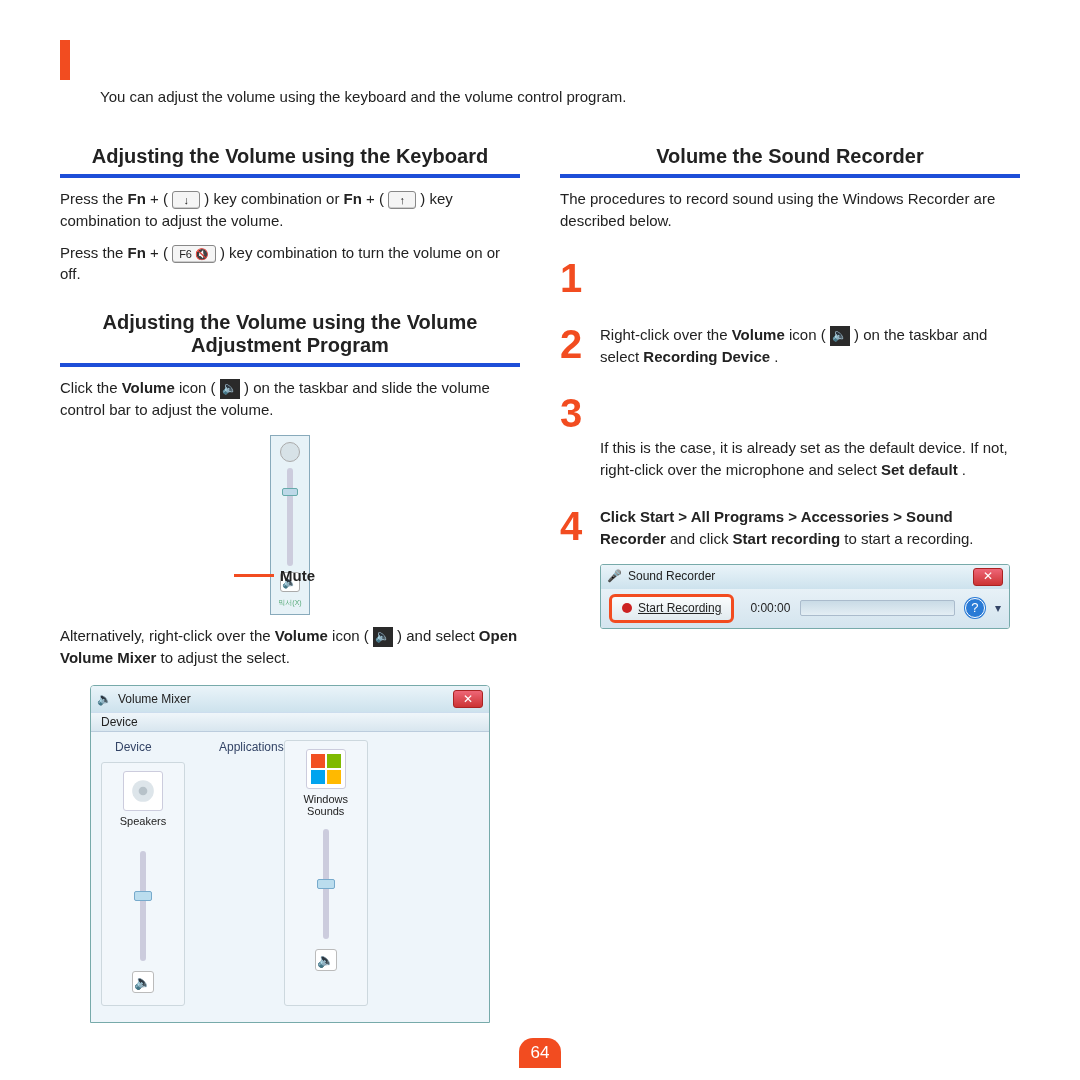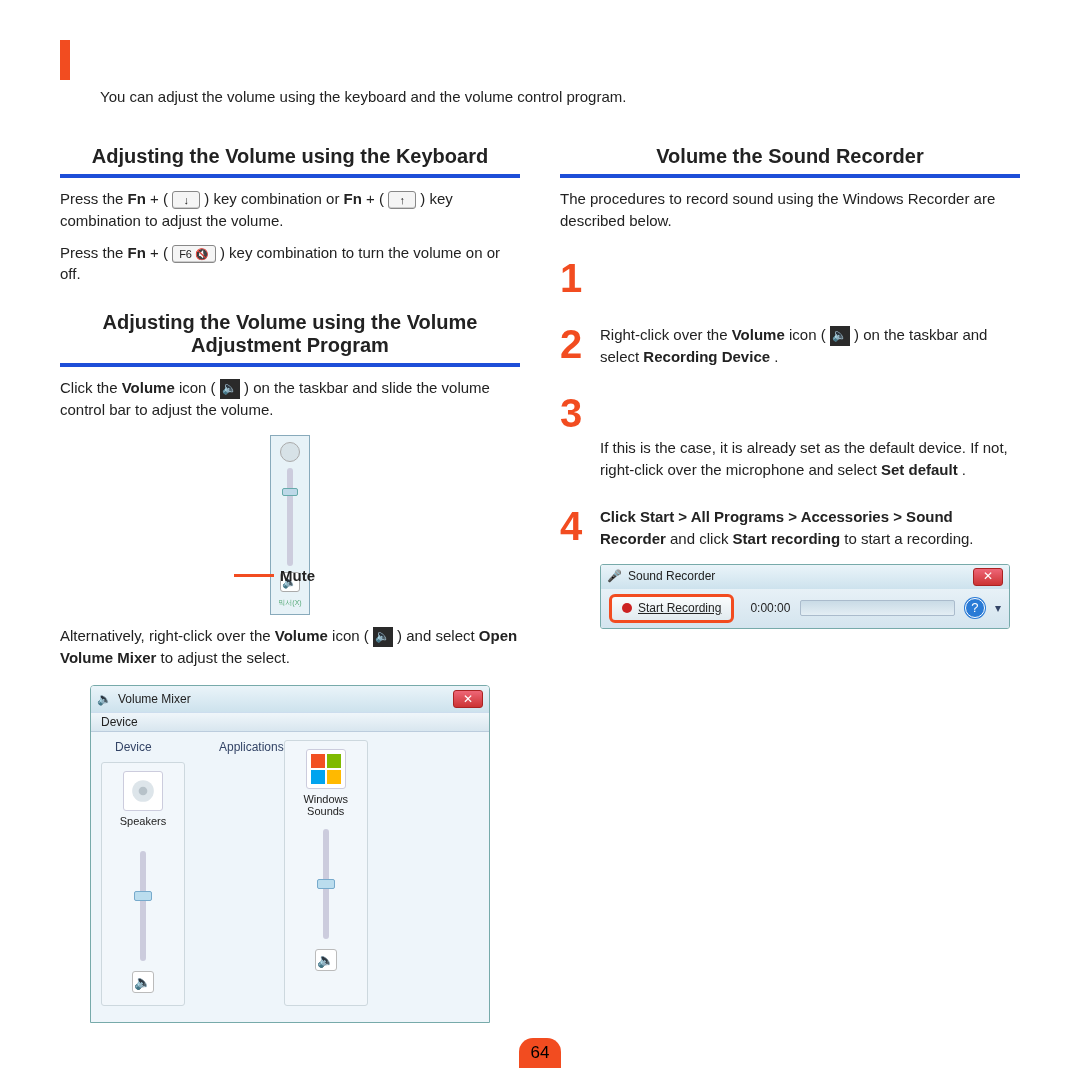--- a/index.html
+++ b/index.html
@@ -261,21 +261,21 @@
     box-shadow: 0 0 0 1px #2a7bd6;
   }
   .page-num {
     position: absolute;
     bottom: 12px;
     left: 50%;
     transform: translateX(-50%);
     width: 42px; height: 30px;
     background: #f24c20;
     border-radius: 14px 14px 0 0;
-    color: #000000;
+    color: #ffffff;
     display: flex; align-items: center; justify-content: center;
     font-size: 17px;
   }
   .icon-sound {
     display: inline-block;
   }
   .win-flag {
     width: 30px; height: 30px;
     display: grid;
     grid-template: 1fr 1fr / 1fr 1fr;

